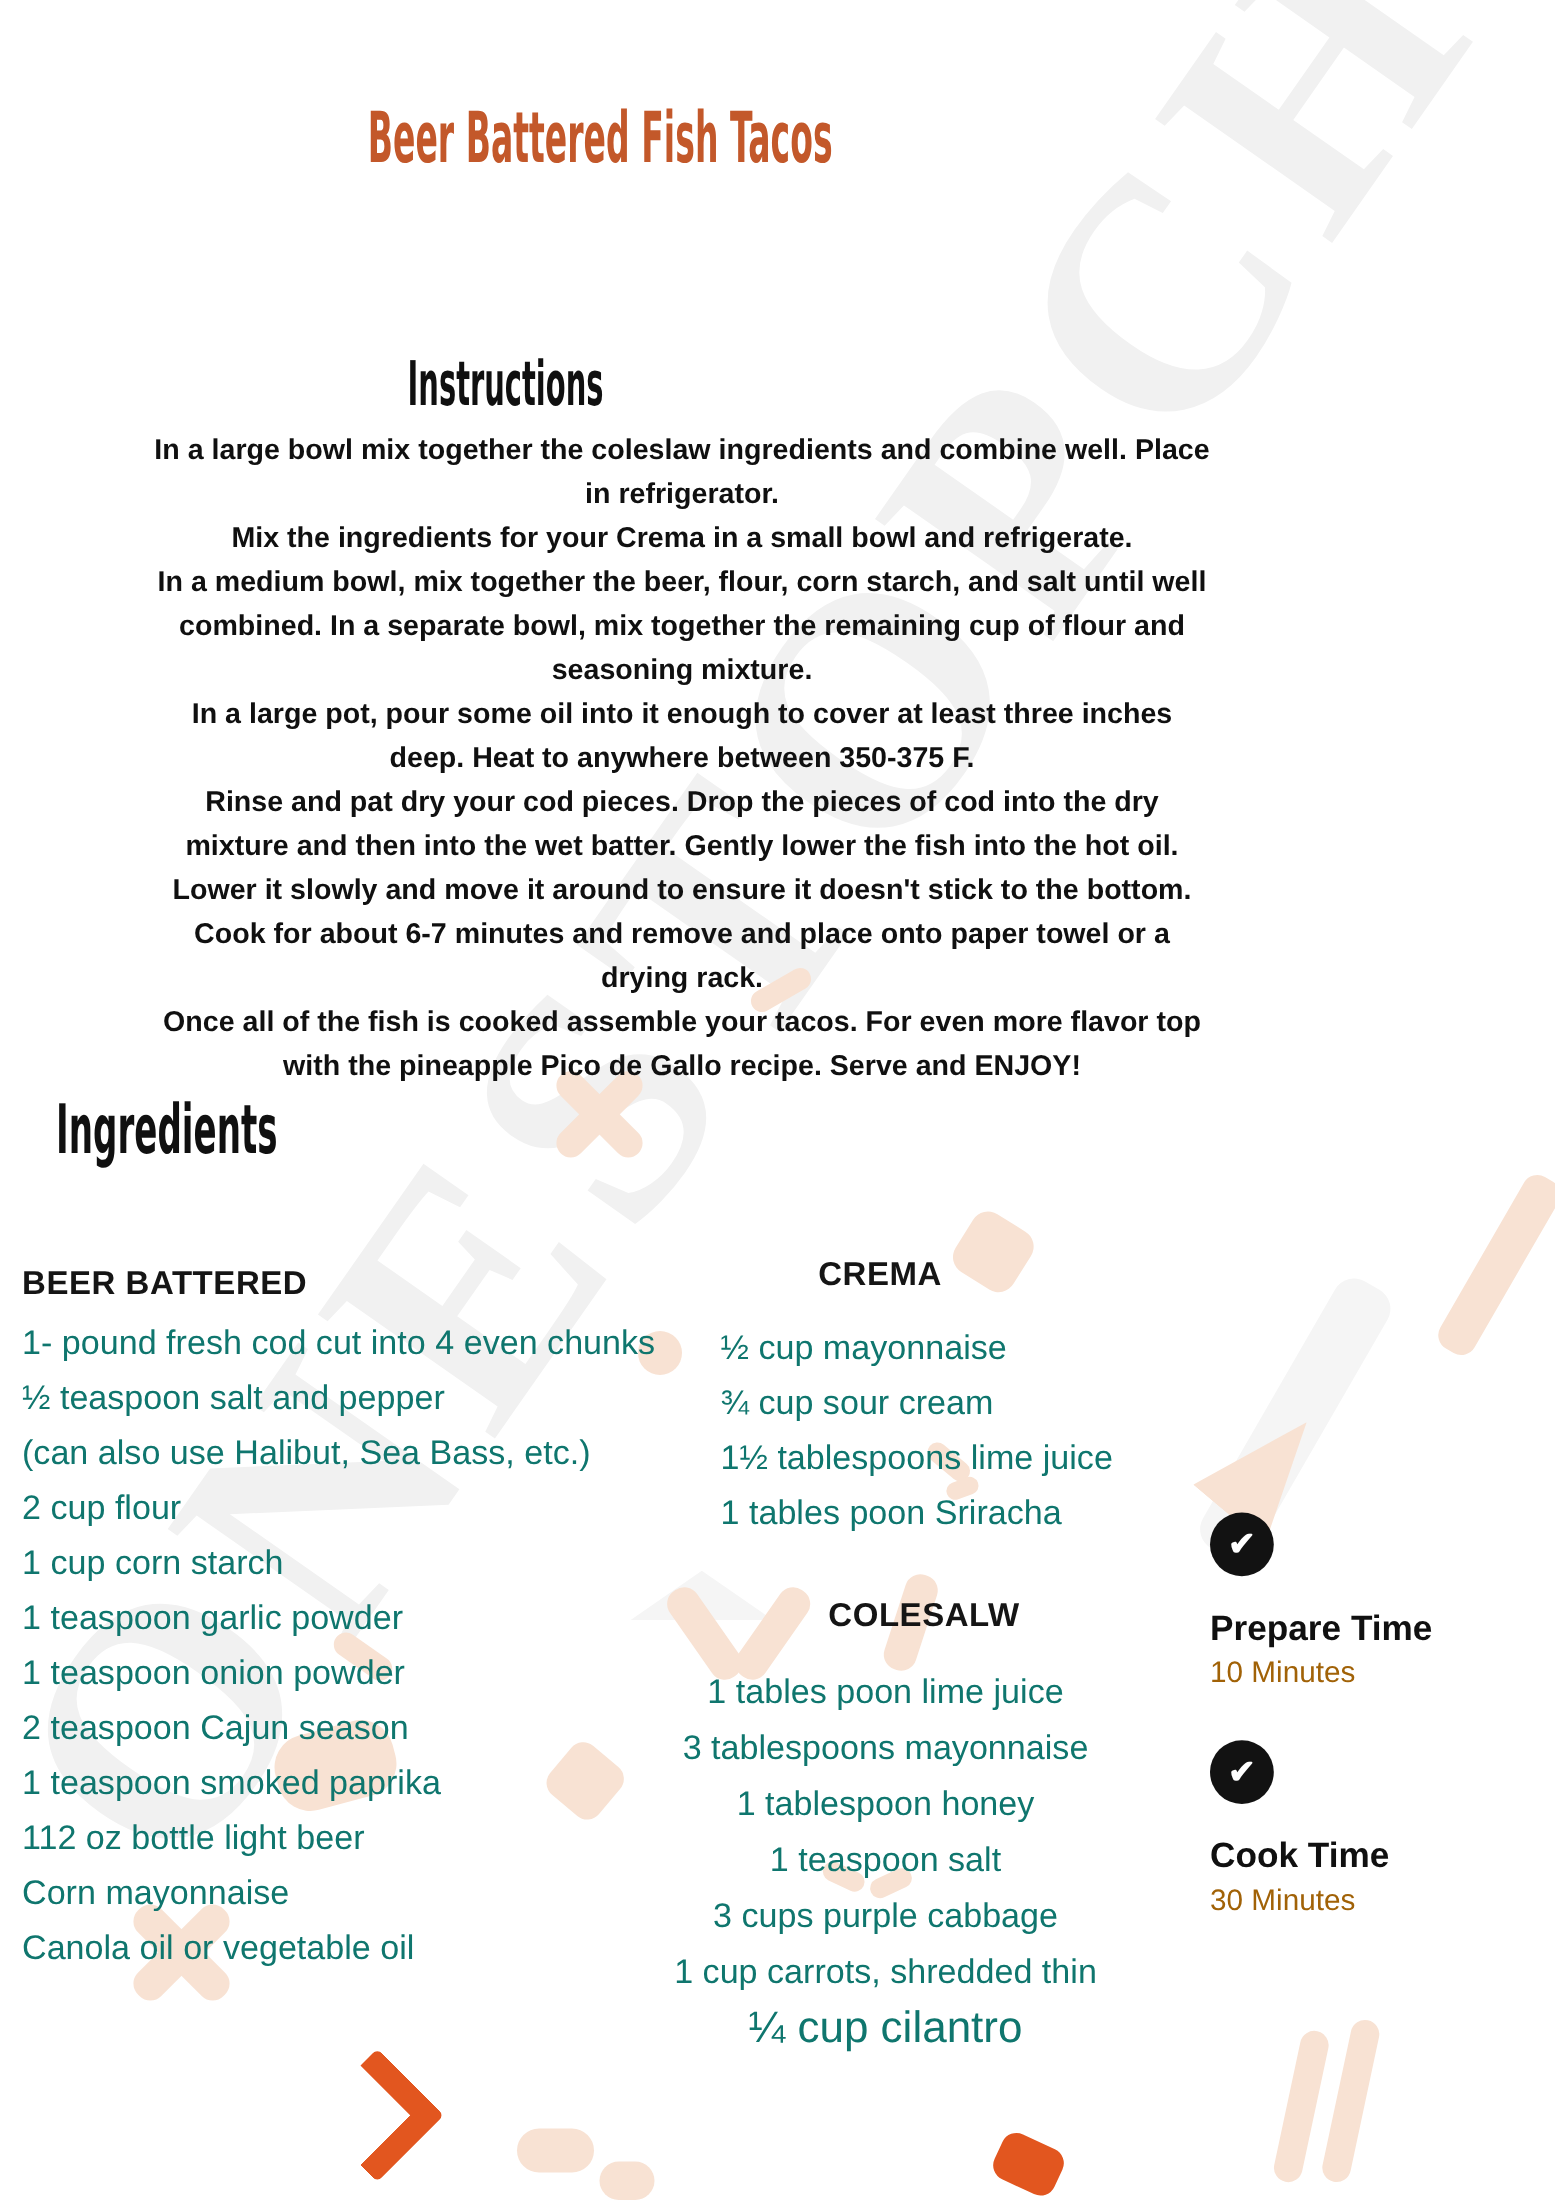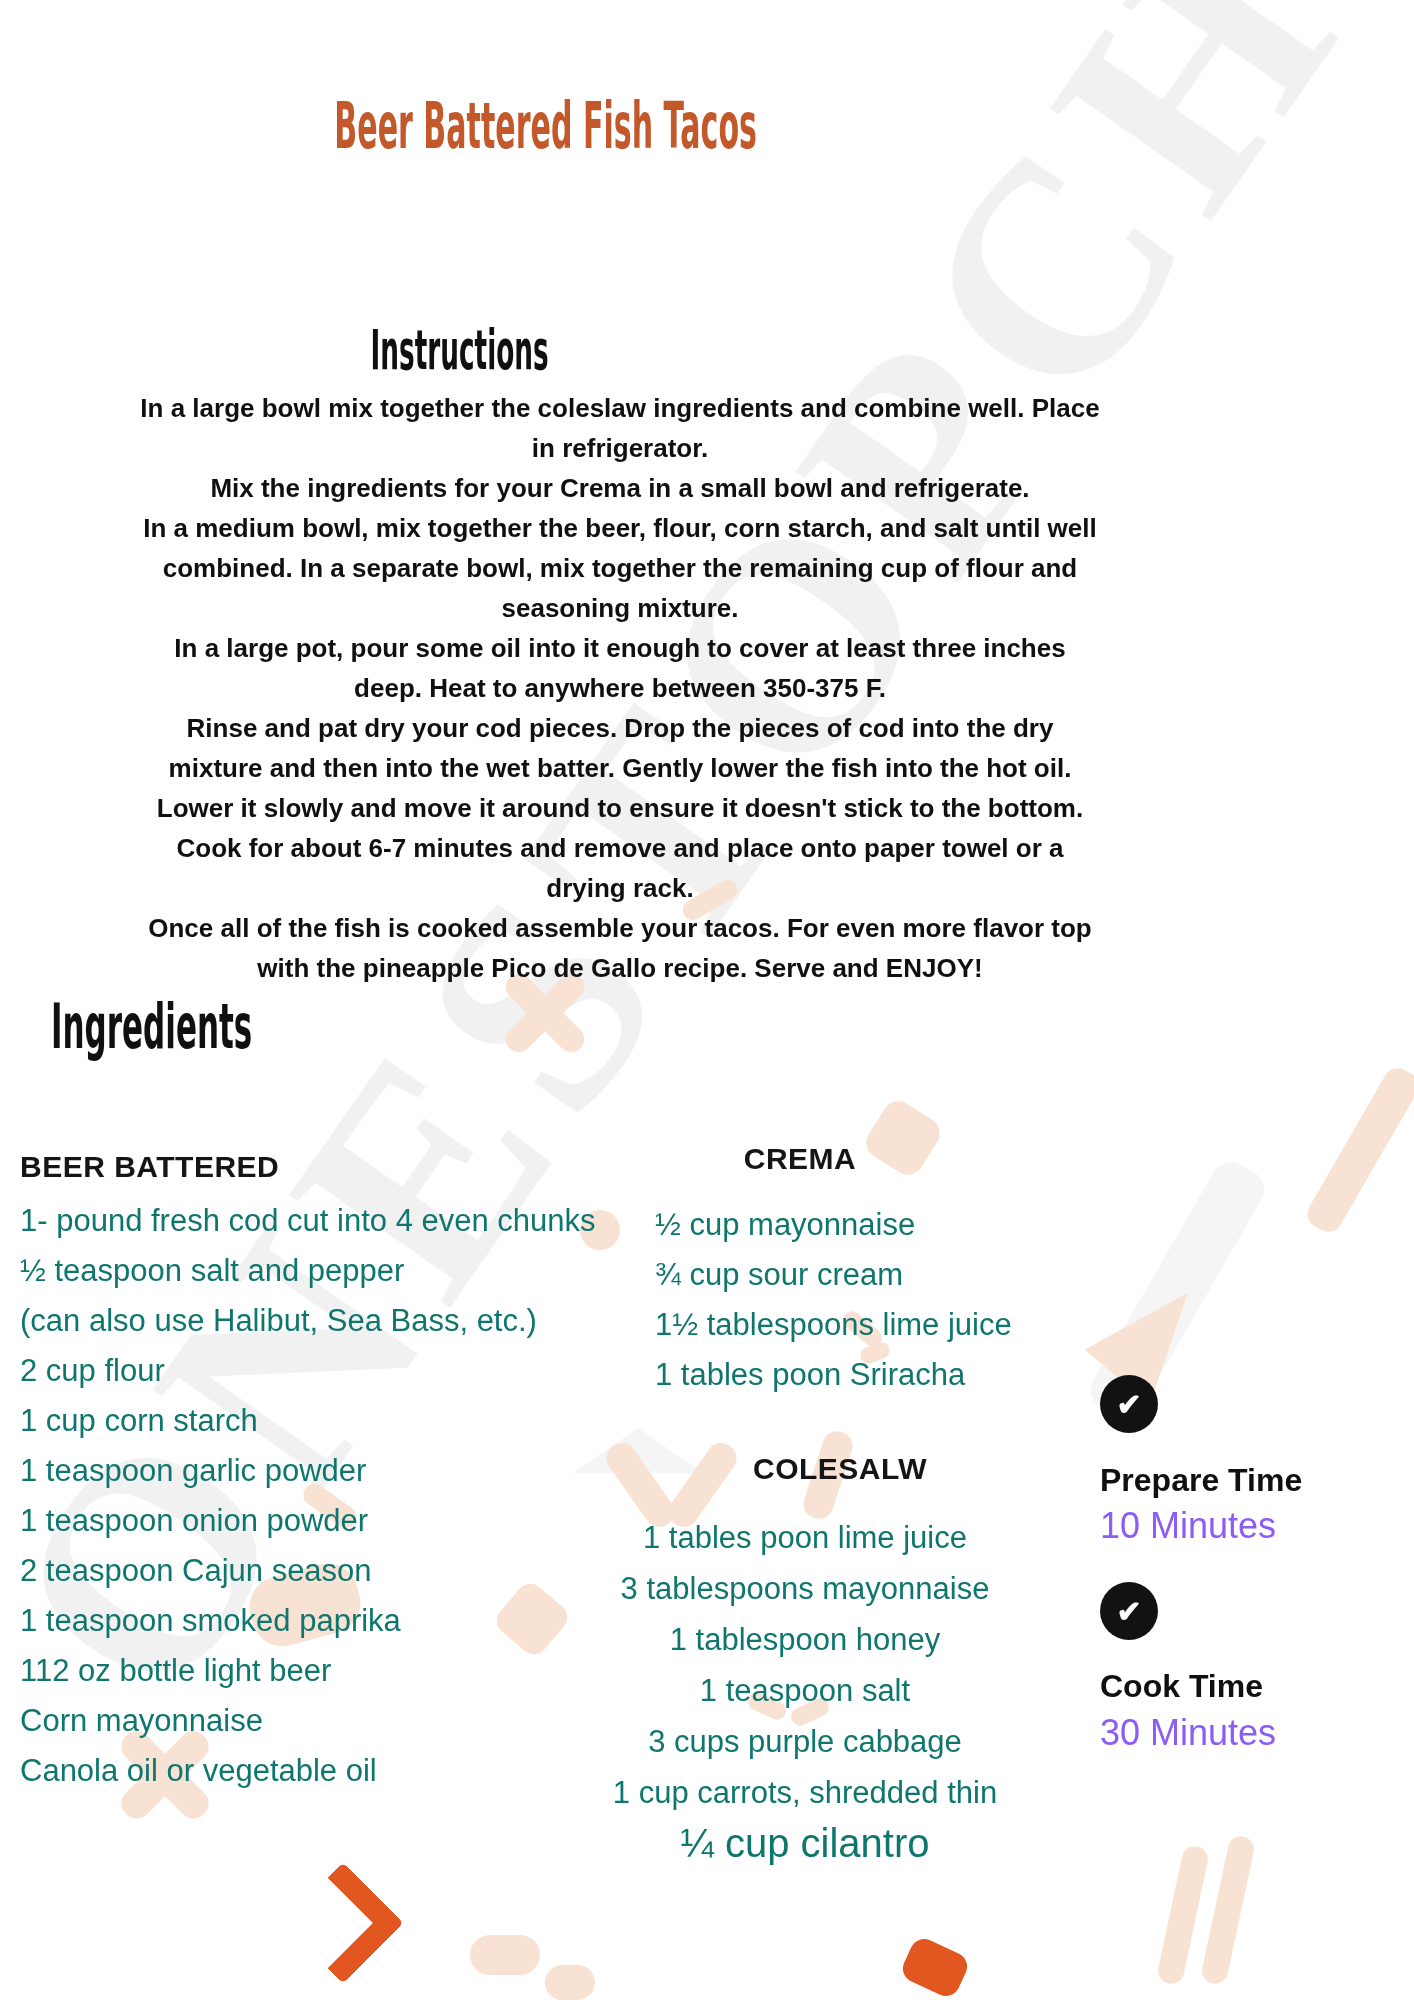--- a/index.html
+++ b/index.html
@@ -41,21 +41,21 @@
   .col-head{font-size:30px;font-weight:bold;color:#151515;letter-spacing:.5px;}
   .ing-list{font-size:31px;color:#0f766e;line-height:50px;}
   .ing-list.centered{text-align:center;line-height:51px;}
   .ing-list.centered .li:last-child{font-size:40px;}
   .check-circle{
     position:absolute;z-index:2;width:58px;height:58px;border-radius:50%;
     background:#121212;color:#ffffff;display:flex;align-items:center;justify-content:center;
     font-size:30px;font-weight:bold;
   }
   .time-label{font-size:32px;font-weight:bold;color:#101010;}
-  .time-value{font-size:36px;color:#8b5cf6;}
+  .time-value{font-size:27px;color:#a16207;}
 </style>
 </head>
 <body>
 
 <div class="wm">ONESTOPCHOP</div>
 
 <div class="decor round" style="left:495px;top:1000px;width:100px;height:26px;transform:rotate(45deg);"></div>
 <div class="decor round" style="left:495px;top:1000px;width:100px;height:26px;transform:rotate(-45deg);"></div>
 <div class="decor round" style="left:680px;top:890px;width:60px;height:20px;transform:rotate(-30deg);"></div>
 <div class="decor round" style="left:872px;top:1107px;width:62px;height:62px;border-radius:16px;transform:rotate(32deg);"></div>

